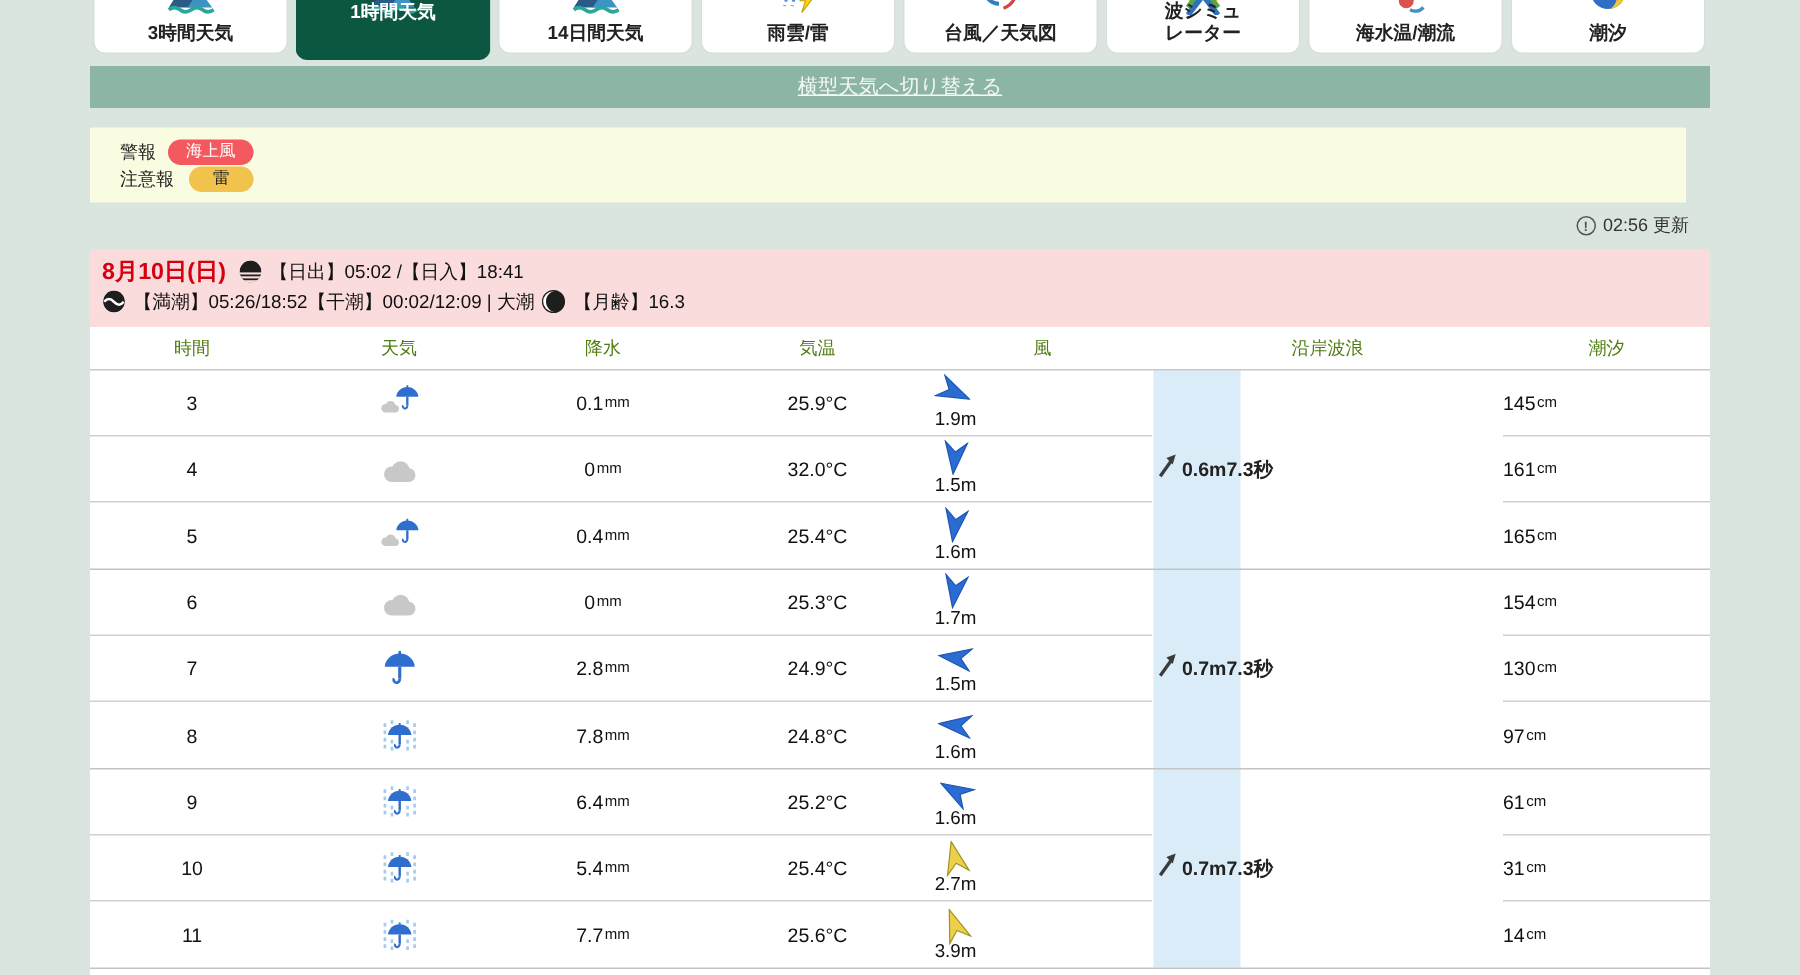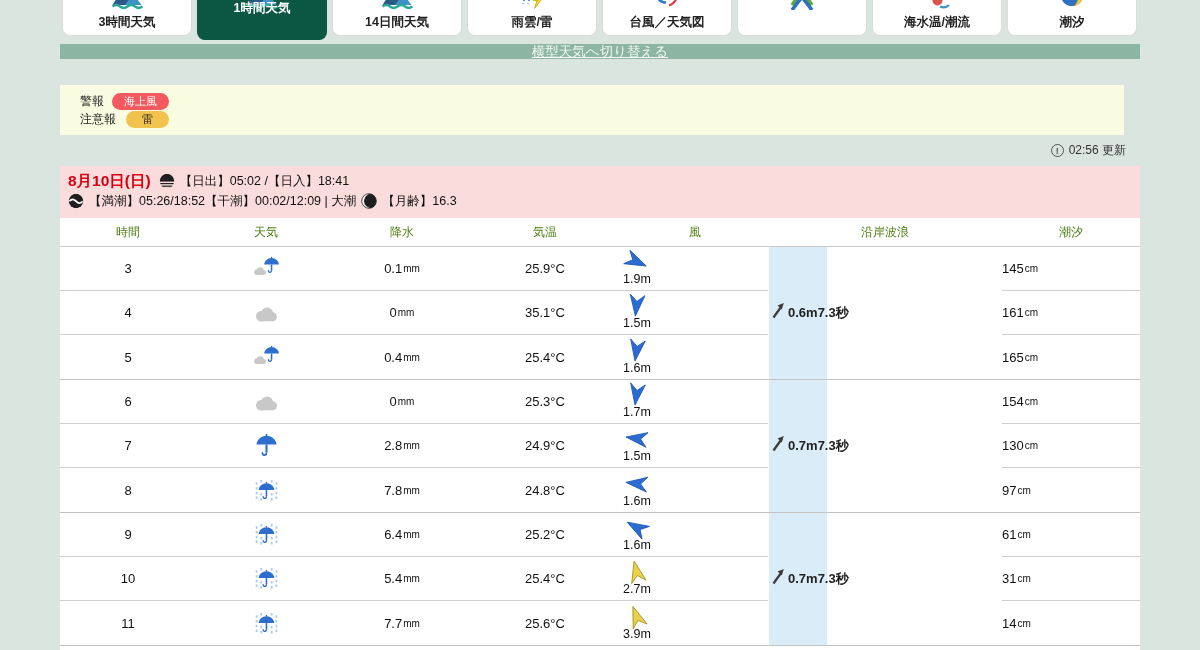--- a/index.html
+++ b/index.html
@@ -15,21 +15,21 @@
   .tabs{position:absolute;left:62px;top:-24px;display:flex;gap:5px;z-index:5;}
   .tab{position:relative;width:130px;height:60px;background:#fff;border:1px solid #d9ded9;border-top:none;
        border-radius:0 0 8px 8px;box-sizing:border-box;cursor:pointer;}
   .tab.selected{height:64px;background:var(--accent);border-color:var(--accent);}
   .ticon{position:absolute;top:4px;left:50%;transform:translateX(-50%);}
   .tlabel{position:absolute;bottom:6px;width:100%;text-align:center;font-size:12.5px;font-weight:bold;
           color:#222;line-height:1.15;}
   .tab.selected .tlabel{color:#fff;bottom:24px;}
 
   
-  .switchbar{position:absolute;left:60px;top:44px;width:1080px;height:15px;background:var(--bar-green);
+  .switchbar{position:absolute;left:60px;top:44px;width:1080px;height:28px;background:var(--bar-green);
              display:flex;align-items:center;justify-content:center;}
   .switchlink{color:#f3f9f5;font-size:13.5px;text-decoration:underline;cursor:pointer;}
 
   
   .alerts{position:absolute;left:60px;top:85px;width:1064px;height:50px;background:var(--alert-bg);
           box-sizing:border-box;padding:7px 0 0 20px;}
   .alert-row{display:flex;align-items:center;height:18px;font-size:12px;color:#222;}
   .badge{display:inline-flex;align-items:center;justify-content:center;height:17px;border-radius:9px;
          font-size:11px;padding:0 12px;line-height:1;}
   .badge.red{background:var(--warn);color:#fff;margin-left:8px;}
@@ -129,20 +129,21 @@
             <path d="M25 17 a13 13 0 0 1 -8 8.5" stroke="#d64541" stroke-width="2.2" fill="none"></path>
           </svg></span>
     <span class="tlabel">台風／天気図</span>
   </div>
   <div class="tab">
     <span class="ticon"><svg width="32" height="30" viewBox="0 0 30 30">
             <path d="M5 20 L15 7 L25 20" stroke="#e7c32c" stroke-width="3.6" fill="none"></path>
             <path d="M5 25 L15 12 L25 25" stroke="#58a544" stroke-width="3.6" fill="none"></path>
             <path d="M5 30 L15 17 L25 30" stroke="#2e6fc0" stroke-width="3.6" fill="none"></path>
           </svg></span>
+    <span class="tlabel">波シミュ<br>レーター</span>
   </div>
   <div class="tab">
     <span class="ticon"><svg width="32" height="30" viewBox="0 0 30 30">
             <path d="M3 9 q4.5 -5 10 -2.5" stroke="#f28a1e" stroke-width="2.2" fill="none"></path>
             <rect x="13.3" y="3" width="4.4" height="14" rx="2.2" fill="#d9534f"></rect>
             <circle cx="15.5" cy="20.5" r="5" fill="#d9534f"></circle>
             <path d="M18 26.5 q5 2.5 9 -1.5" stroke="#3e93c4" stroke-width="2.2" fill="none"></path>
           </svg></span>
     <span class="tlabel">海水温/潮流</span>
   </div>
@@ -275,21 +276,21 @@
                 <svg width="28" height="24" viewBox="0 0 26 20">
                   <g fill="#c8c8c8">
                     <circle cx="8.5" cy="13" r="4.8"></circle>
                     <circle cx="14" cy="10.5" r="5.6"></circle>
                     <circle cx="19" cy="13.5" r="4.2"></circle>
                     <rect x="7" y="11.5" width="13.5" height="6.2" rx="3.1"></rect>
                   </g>
                 </svg>
               </div>
         <div class="cell c2">0<span class="unit">mm</span></div>
-        <div class="cell c3">35.1°C</div>
+        <div class="cell c3">32.0°C</div>
         <div class="cell c4">
           <div class="windbox">
             <span>
                     <svg width="21" height="23" viewBox="0 0 24 28" style="transform:rotate(186deg)">
     <polygon points="12,1 21,27 12,19 3,27" fill="#2b6cd2" stroke="#1d57b4" stroke-width="1"></polygon>
                     </svg>
                   </span>
             <span class="wspeed">1.5m</span>
           </div>
         </div>

